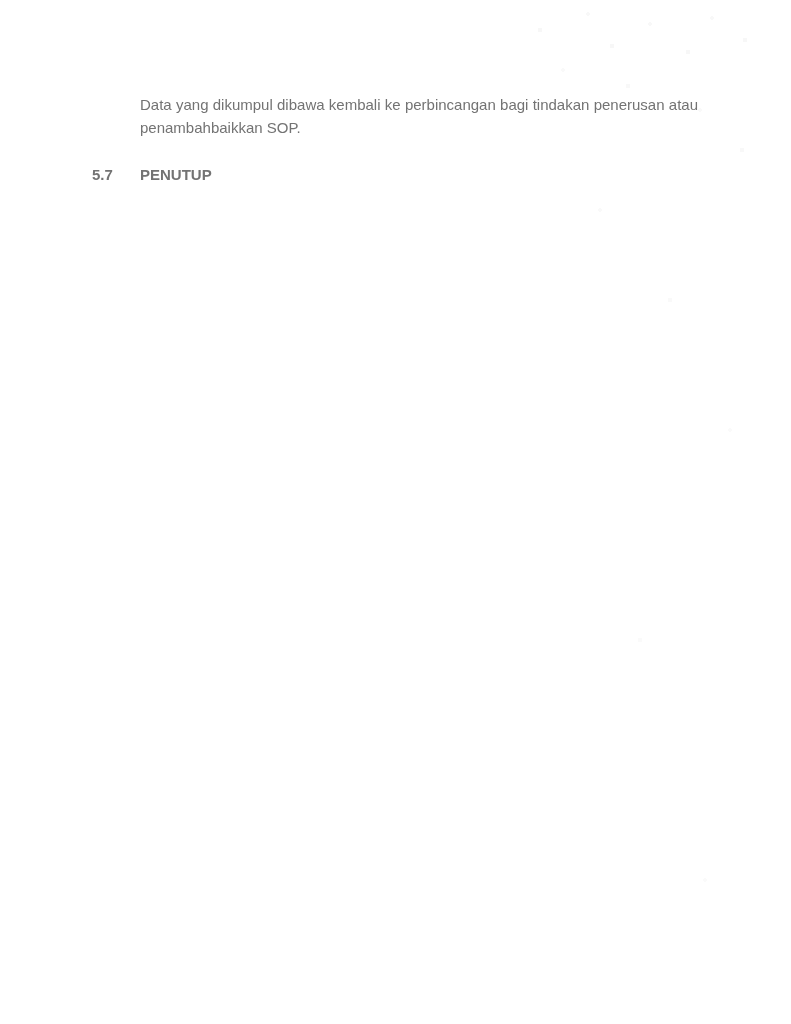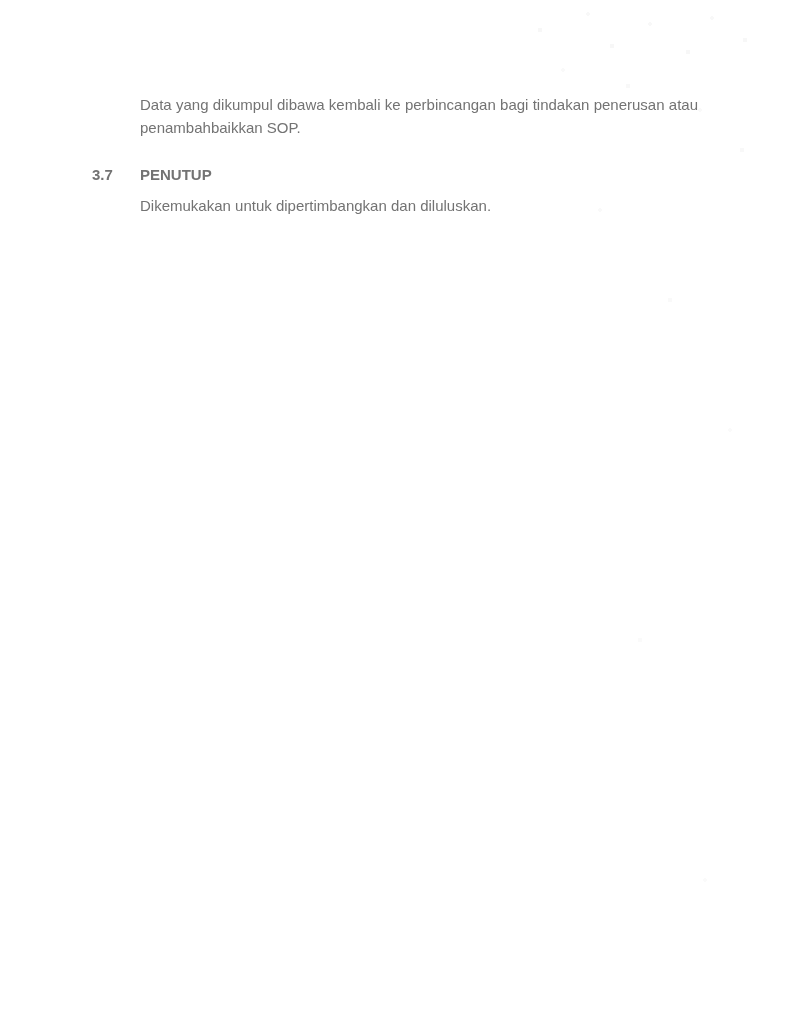--- a/index.html
+++ b/index.html
@@ -77,21 +77,20 @@
 </style>
 </head>
 <body>
 
 <div class="page">
   <div class="content">
 
     <p class="para justify">Data yang dikumpul dibawa kembali ke perbincangan bagi tindakan penerusan atau penambahbaikkan SOP.</p>
 
     <div class="section-heading">
-      <span class="section-number">3.7</span>
+      <span class="section-number">5.7</span>
       <span class="section-title">PENUTUP</span>
     </div>
 
 
-    <p class="para closing">Dikemukakan untuk dipertimbangkan dan diluluskan.</p>
 
   </div>
 </div>
 
 </body></html>

